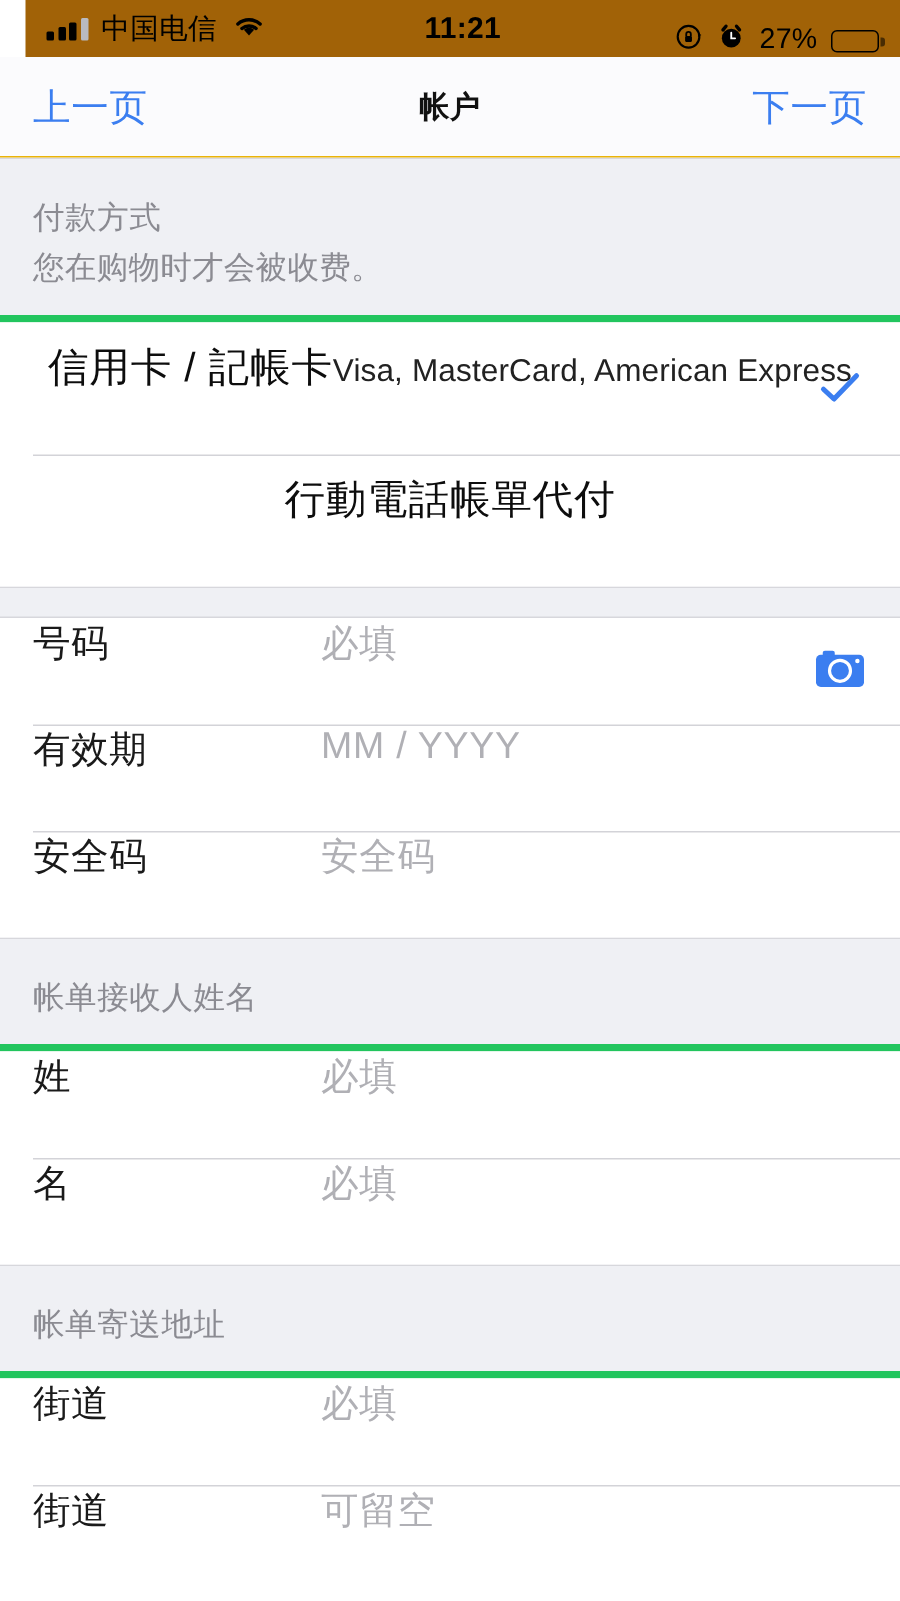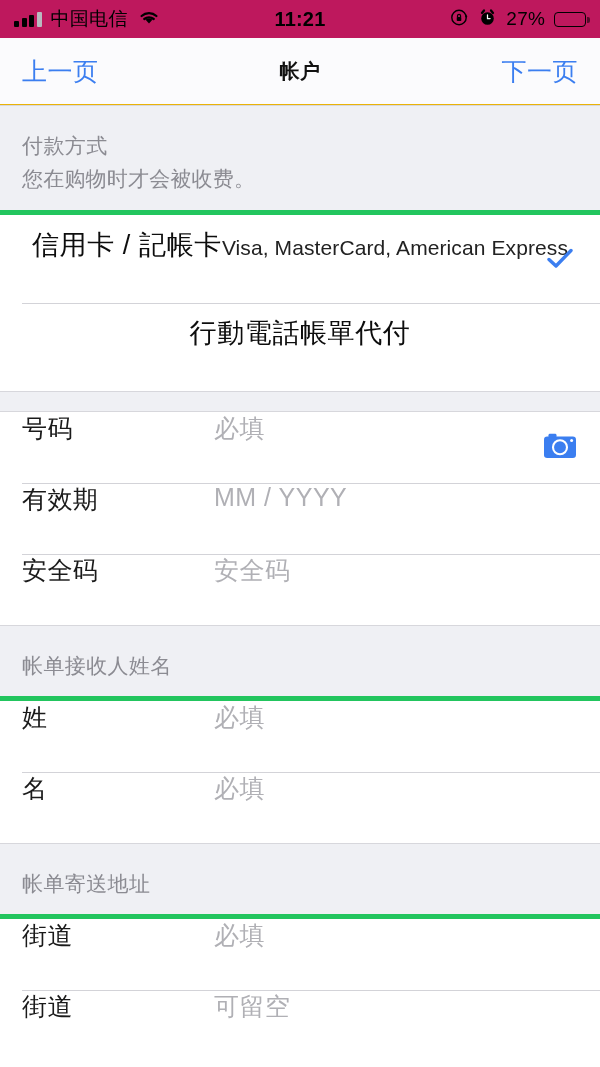--- a/index.html
+++ b/index.html
@@ -12,29 +12,30 @@
   #screen {
     position: relative;
     width: 600px; height: 1067px;
     background: #ffffff;
     overflow: hidden;
   }
 
   
   .statusbar {
     height: 38px;
-    background: #be185d;
+    background: #a16207;
     display: flex;
     align-items: center;
     padding: 0 14px;
     position: relative;
+    margin-left: 17px;
   }
   .sb-left { display: flex; align-items: center; gap: 9px; }
   .sb-right {
-    position: absolute; right: 14px; top: 0; height: 38px;
+    position: absolute; right: 14px; top: 8px; height: 38px;
     display: flex; align-items: center; gap: 9px;
   }
   .sb-center {
     position: absolute; left: 0; right: 0; top: 0; height: 38px;
     display: flex; align-items: center; justify-content: center;
     pointer-events: none;
   }
   .sb-time {
     font-size: 20px; font-weight: bold; color: #000;
     letter-spacing: 0.2px;

